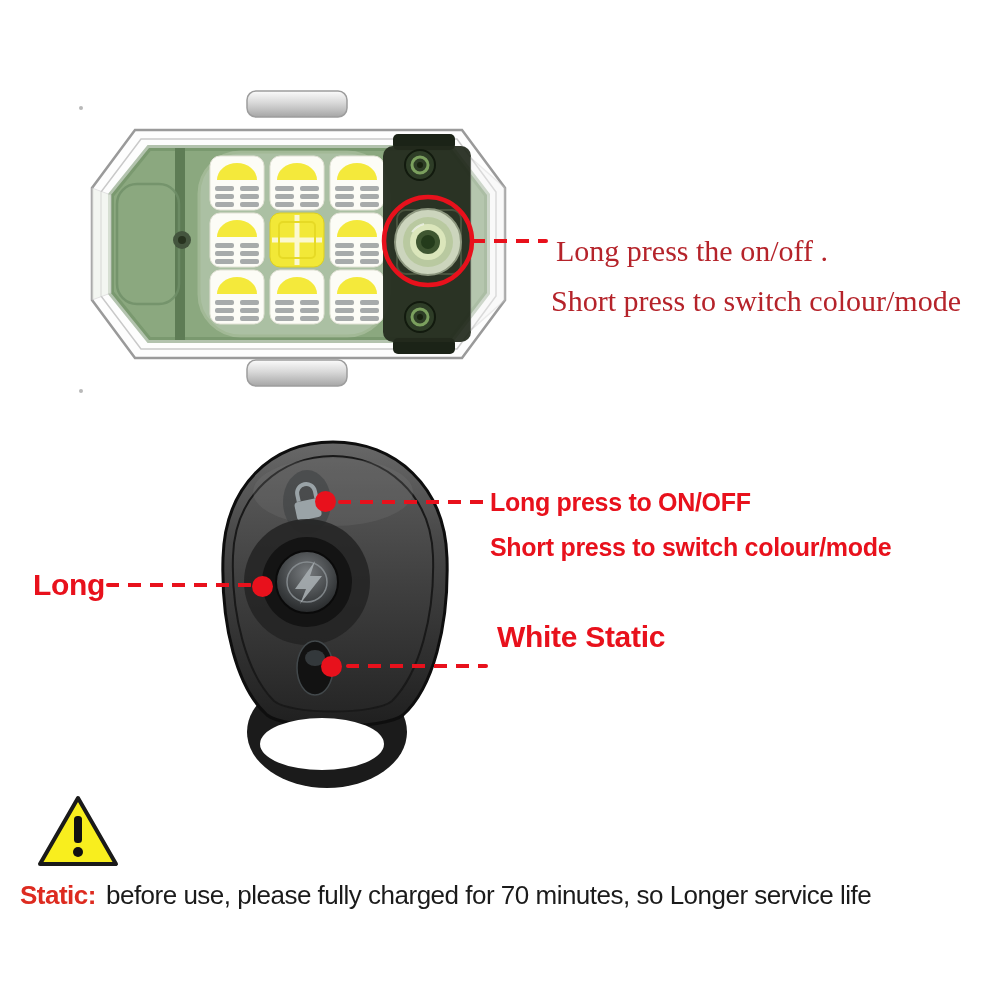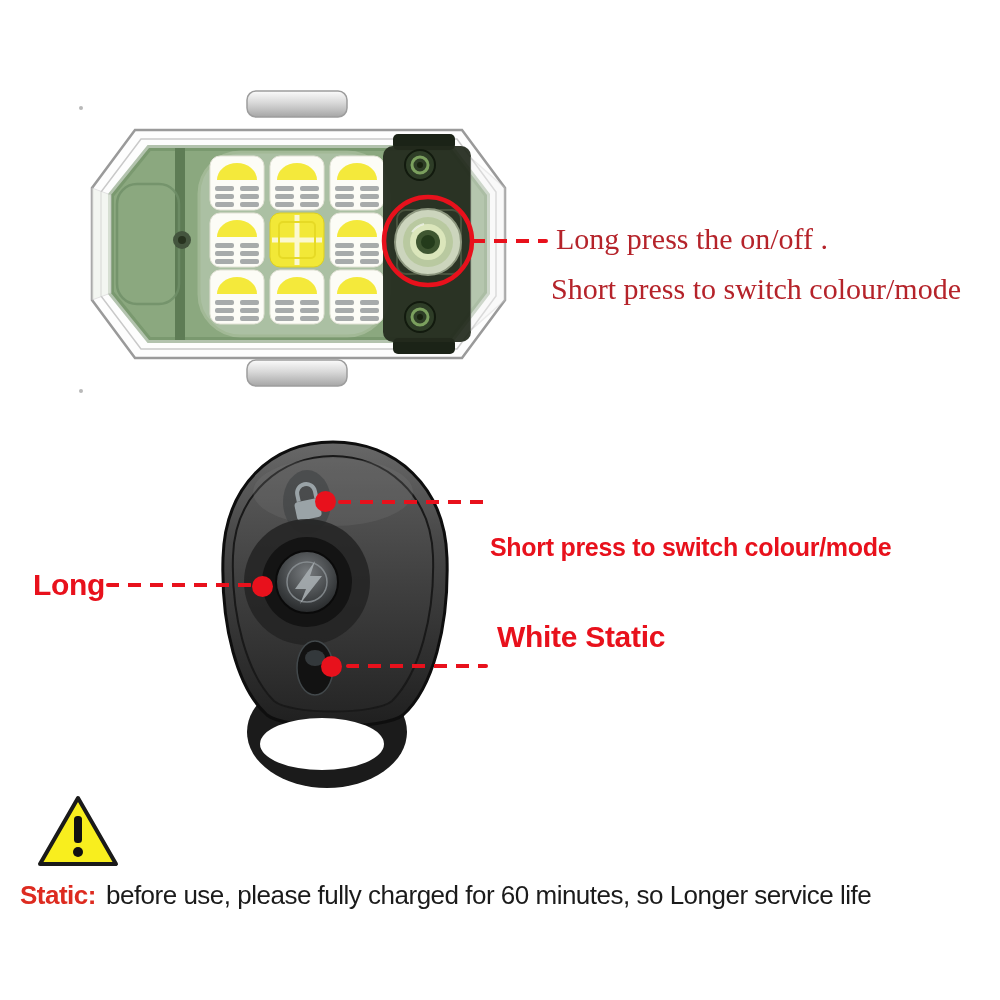--- a/index.html
+++ b/index.html
@@ -10,21 +10,21 @@
   svg{position:absolute;display:block;}
   .dash-line{
     position:absolute;height:4px;border-radius:2px;
     background:repeating-linear-gradient(90deg,#e8111c 0 13px,transparent 13px 22px);
   }
   .red-dot{
     position:absolute;width:21px;height:21px;border-radius:50%;background:#e8111c;
   }
   .serif-note{
     position:absolute;font-family:"Liberation Serif",serif;
-    font-size:30px;color:#b5232a;white-space:nowrap;
+    font-size:30px;color:#b5232a;white-space:nowrap;margin-top:12px;
   }
   .sans-note{
     position:absolute;font-family:"Liberation Sans",sans-serif;font-weight:bold;
     font-size:25px;color:#e8111c;white-space:nowrap;letter-spacing:-0.3px;
   }
   .big-note{font-size:30px;}
   .warning-line{
     position:absolute;left:20px;top:880px;font-size:26px;letter-spacing:-0.5px;
     white-space:nowrap;color:#1b1b1b;
   }
@@ -171,33 +171,34 @@
       <ellipse cx="110" cy="228" rx="10" ry="8" fill="#33383b"></ellipse>
     </g>
   </svg>
 
   <div class="dash-line" style="left:472px;top:239px;width:76px;"></div>
   <div class="serif-note" style="left:556px;top:222px;">Long press the on/off .</div>
   <div class="serif-note" style="left:551px;top:272px;">Short press to switch colour/mode</div>
 
   <div class="red-dot" style="left:315px;top:491px;"></div>
   <div class="dash-line" style="left:338px;top:500px;width:148px;"></div>
+  <div class="sans-note" style="left:490px;top:488px;">Long press to ON/OFF</div>
   <div class="sans-note" style="left:490px;top:533px;">Short press to switch colour/mode</div>
 
   <div class="sans-note big-note" style="left:33px;top:568px;">Long</div>
   <div class="dash-line" style="left:106px;top:583px;width:146px;"></div>
   <div class="red-dot" style="left:252px;top:576px;"></div>
 
   <div class="red-dot" style="left:321px;top:656px;"></div>
   <div class="dash-line" style="left:346px;top:664px;width:142px;"></div>
   <div class="sans-note big-note" style="left:497px;top:620px;">White Static</div>
 
   <svg viewBox="0 0 84 78" style="left:36px;top:792px;width:84px;height:78px;">
     <polygon points="42,6 80,72 4,72" fill="#f8ee1e" stroke="#1a1a1a" stroke-width="4" stroke-linejoin="round"></polygon>
     <rect x="38" y="24" width="8" height="27" rx="3.5" fill="#111111"></rect>
     <circle cx="42" cy="60" r="5" fill="#111111"></circle>
   </svg>
 
   <div class="warning-line">
-    <span class="warning-label">Static:</span><span>before use, please fully charged for 60 minutes, so Longer service life</span>
+    <span class="warning-label">Static:</span><span>before use, please fully charged for 70 minutes, so Longer service life</span>
   </div>
 
 </div>
 
 </body></html>

